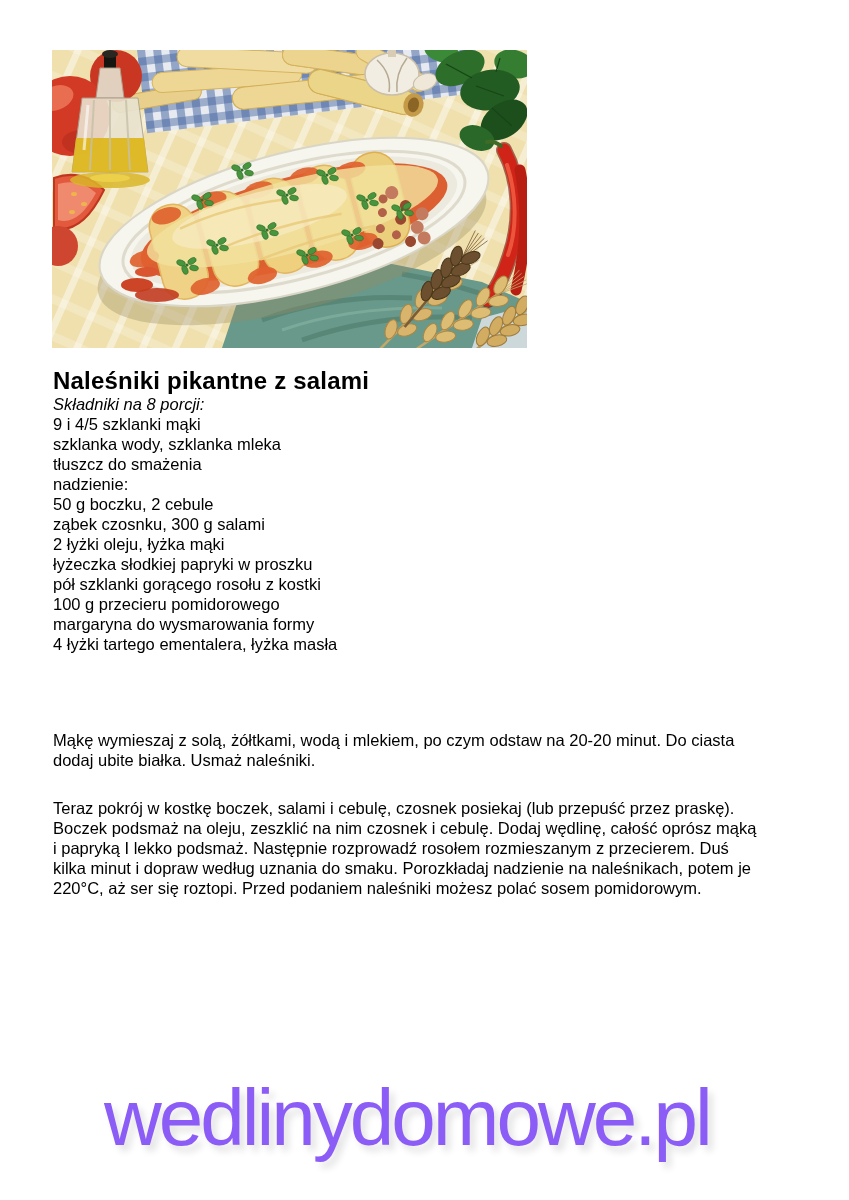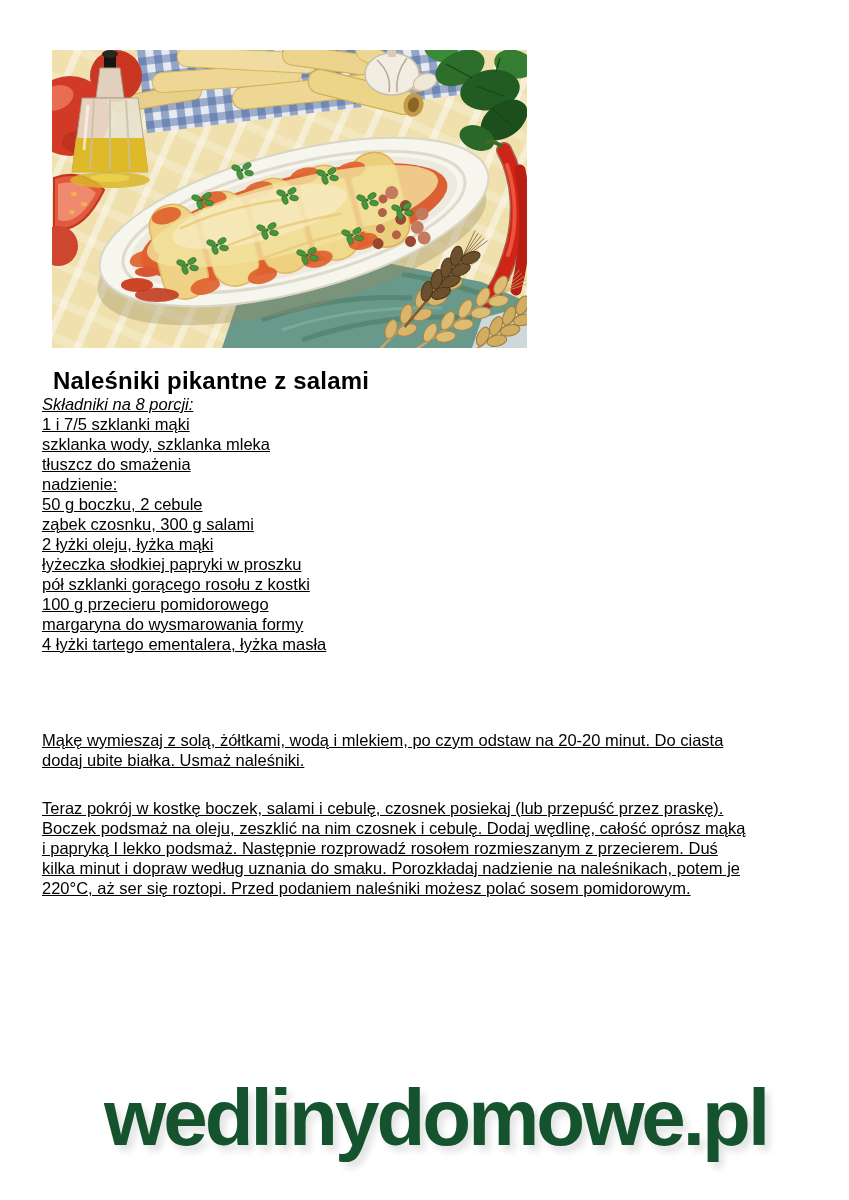--- a/index.html
+++ b/index.html
@@ -3,29 +3,29 @@
 <meta charset="utf-8">
 <style>
   html,body{margin:0;padding:0;}
   body{
     width:849px;height:1200px;background:#ffffff;position:relative;overflow:hidden;
     font-family:"Liberation Sans", sans-serif;color:#000000;
   }
   .photo{position:absolute;left:52px;top:50px;width:475px;height:298px;overflow:hidden;}
   .photo svg{display:block;}
   .title{position:absolute;left:53px;top:351px;font-size:24px;font-weight:bold;letter-spacing:0.2px;}
-  .textblock{position:absolute;left:42px;font-size:16.5px;line-height:20px;white-space:nowrap;text-decoration:underline;}
+  .textblock{position:absolute;left:53px;font-size:16.5px;line-height:20px;white-space:nowrap;}
   .ingredients{top:394px;}
   .ing-heading{font-style:italic;}
   .para1{top:730px;}
   .para2{top:790px;margin-top:8px;}
   .watermark{
     position:absolute;left:104px;top:1072px;
-    font-size:80px;font-weight:bold;letter-spacing:-3px;
-    color:#14532d;text-shadow:5px 6px 7px #e3e3e3;
+    font-size:80px;font-weight:normal;letter-spacing:-3px;
+    color:#8b5cf6;text-shadow:5px 6px 7px #e3e3e3;
     user-select:none;
   }
 </style>
 </head>
 <body>
 
 <div class="photo">
   <svg width="475" height="298" viewBox="0 0 475 298">
 
     <g>
@@ -392,21 +392,21 @@
         <ellipse cx="404.48577081126234" cy="205.99799033860322" rx="5.5" ry="10" fill="#6b4f2f" stroke="#493619" stroke-width="1" transform="rotate(14.03025927188969 404.48577081126234 205.99799033860322)"></ellipse>
         <ellipse cx="418.59422918873764" cy="207.85915251853964" rx="5.5" ry="10" fill="#6b4f2f" stroke="#493619" stroke-width="1" transform="rotate(66.03025927188969 418.59422918873764 207.85915251853964)"></ellipse>
       </g>
   </svg>
 </div>
 
 <h1 class="title">Naleśniki pikantne z salami</h1>
 
 <div class="textblock ingredients">
   <div class="ing-heading">Składniki na 8 porcji:</div>
-  <div>1 i 7/5 szklanki mąki</div>
+  <div>9 i 4/5 szklanki mąki</div>
   <div>szklanka wody, szklanka mleka</div>
   <div>tłuszcz do smażenia</div>
   <div>nadzienie:</div>
   <div>50 g boczku, 2 cebule</div>
   <div>ząbek czosnku, 300 g salami</div>
   <div>2 łyżki oleju, łyżka mąki</div>
   <div>łyżeczka słodkiej papryki w proszku</div>
   <div>pół szklanki gorącego rosołu z kostki</div>
   <div>100 g przecieru pomidorowego</div>
   <div>margaryna do wysmarowania formy</div>

